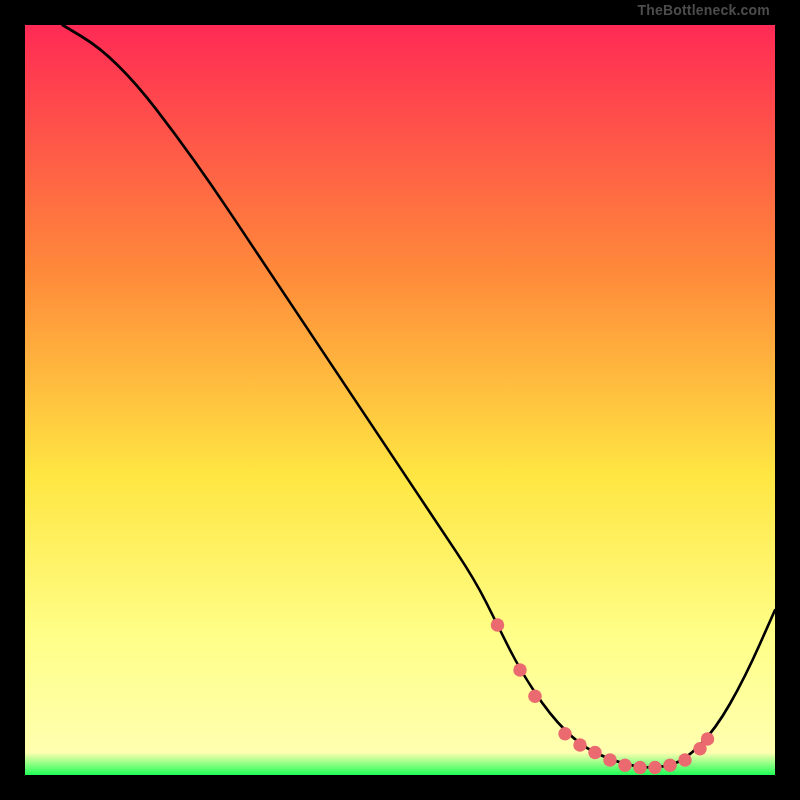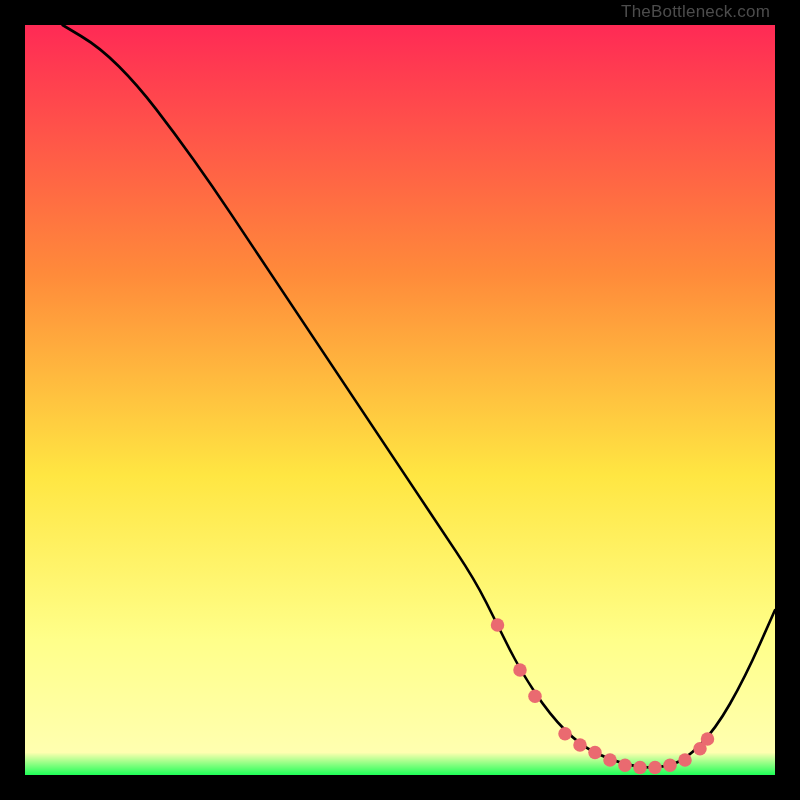--- a/index.html
+++ b/index.html
@@ -24,22 +24,22 @@
     left: 0;
     top: 0;
     width: 100%;
     height: 100%;
   }
   .watermark {
     position: absolute;
     top: 2px;
     right: 30px;
     color: #4c4c4c;
-    font-size: 17px;
-    font-weight: 400;
+    font-size: 14px;
+    font-weight: 700;
     letter-spacing: 0.2px;
   }
   svg.curve {
     position: absolute;
     left: 0;
     top: 0;
     width: 100%;
     height: 100%;
     overflow: visible;
   }

